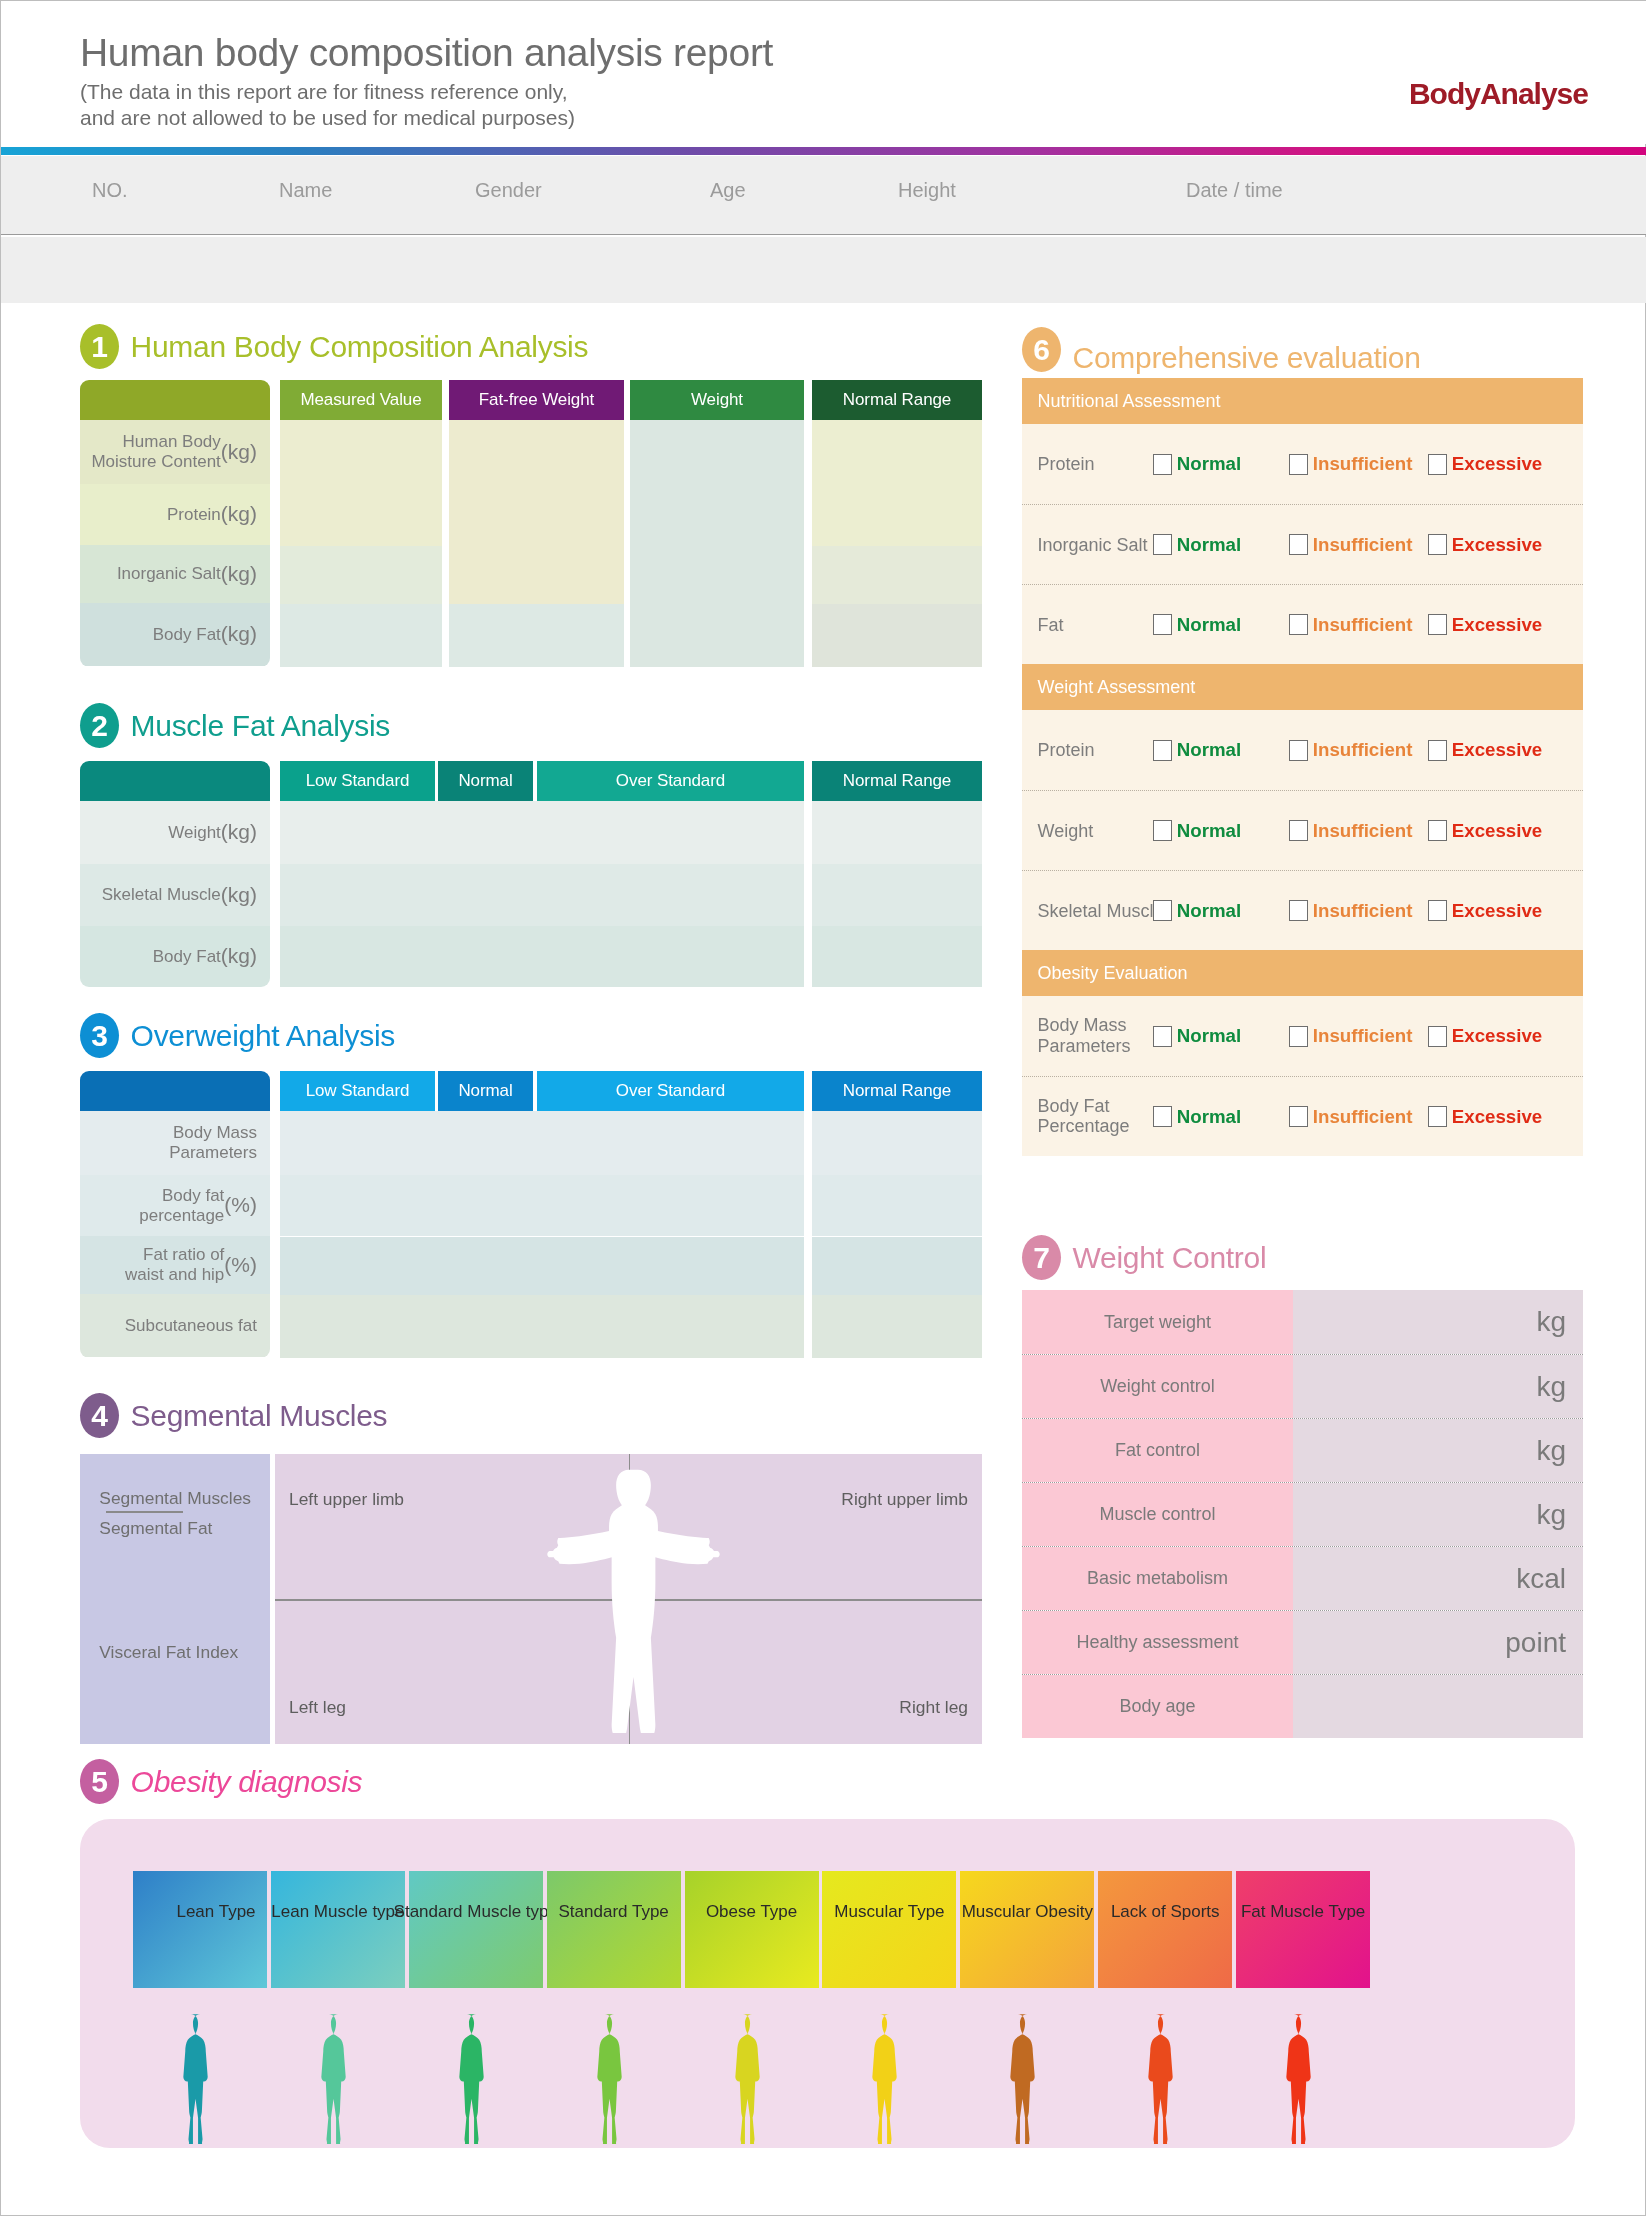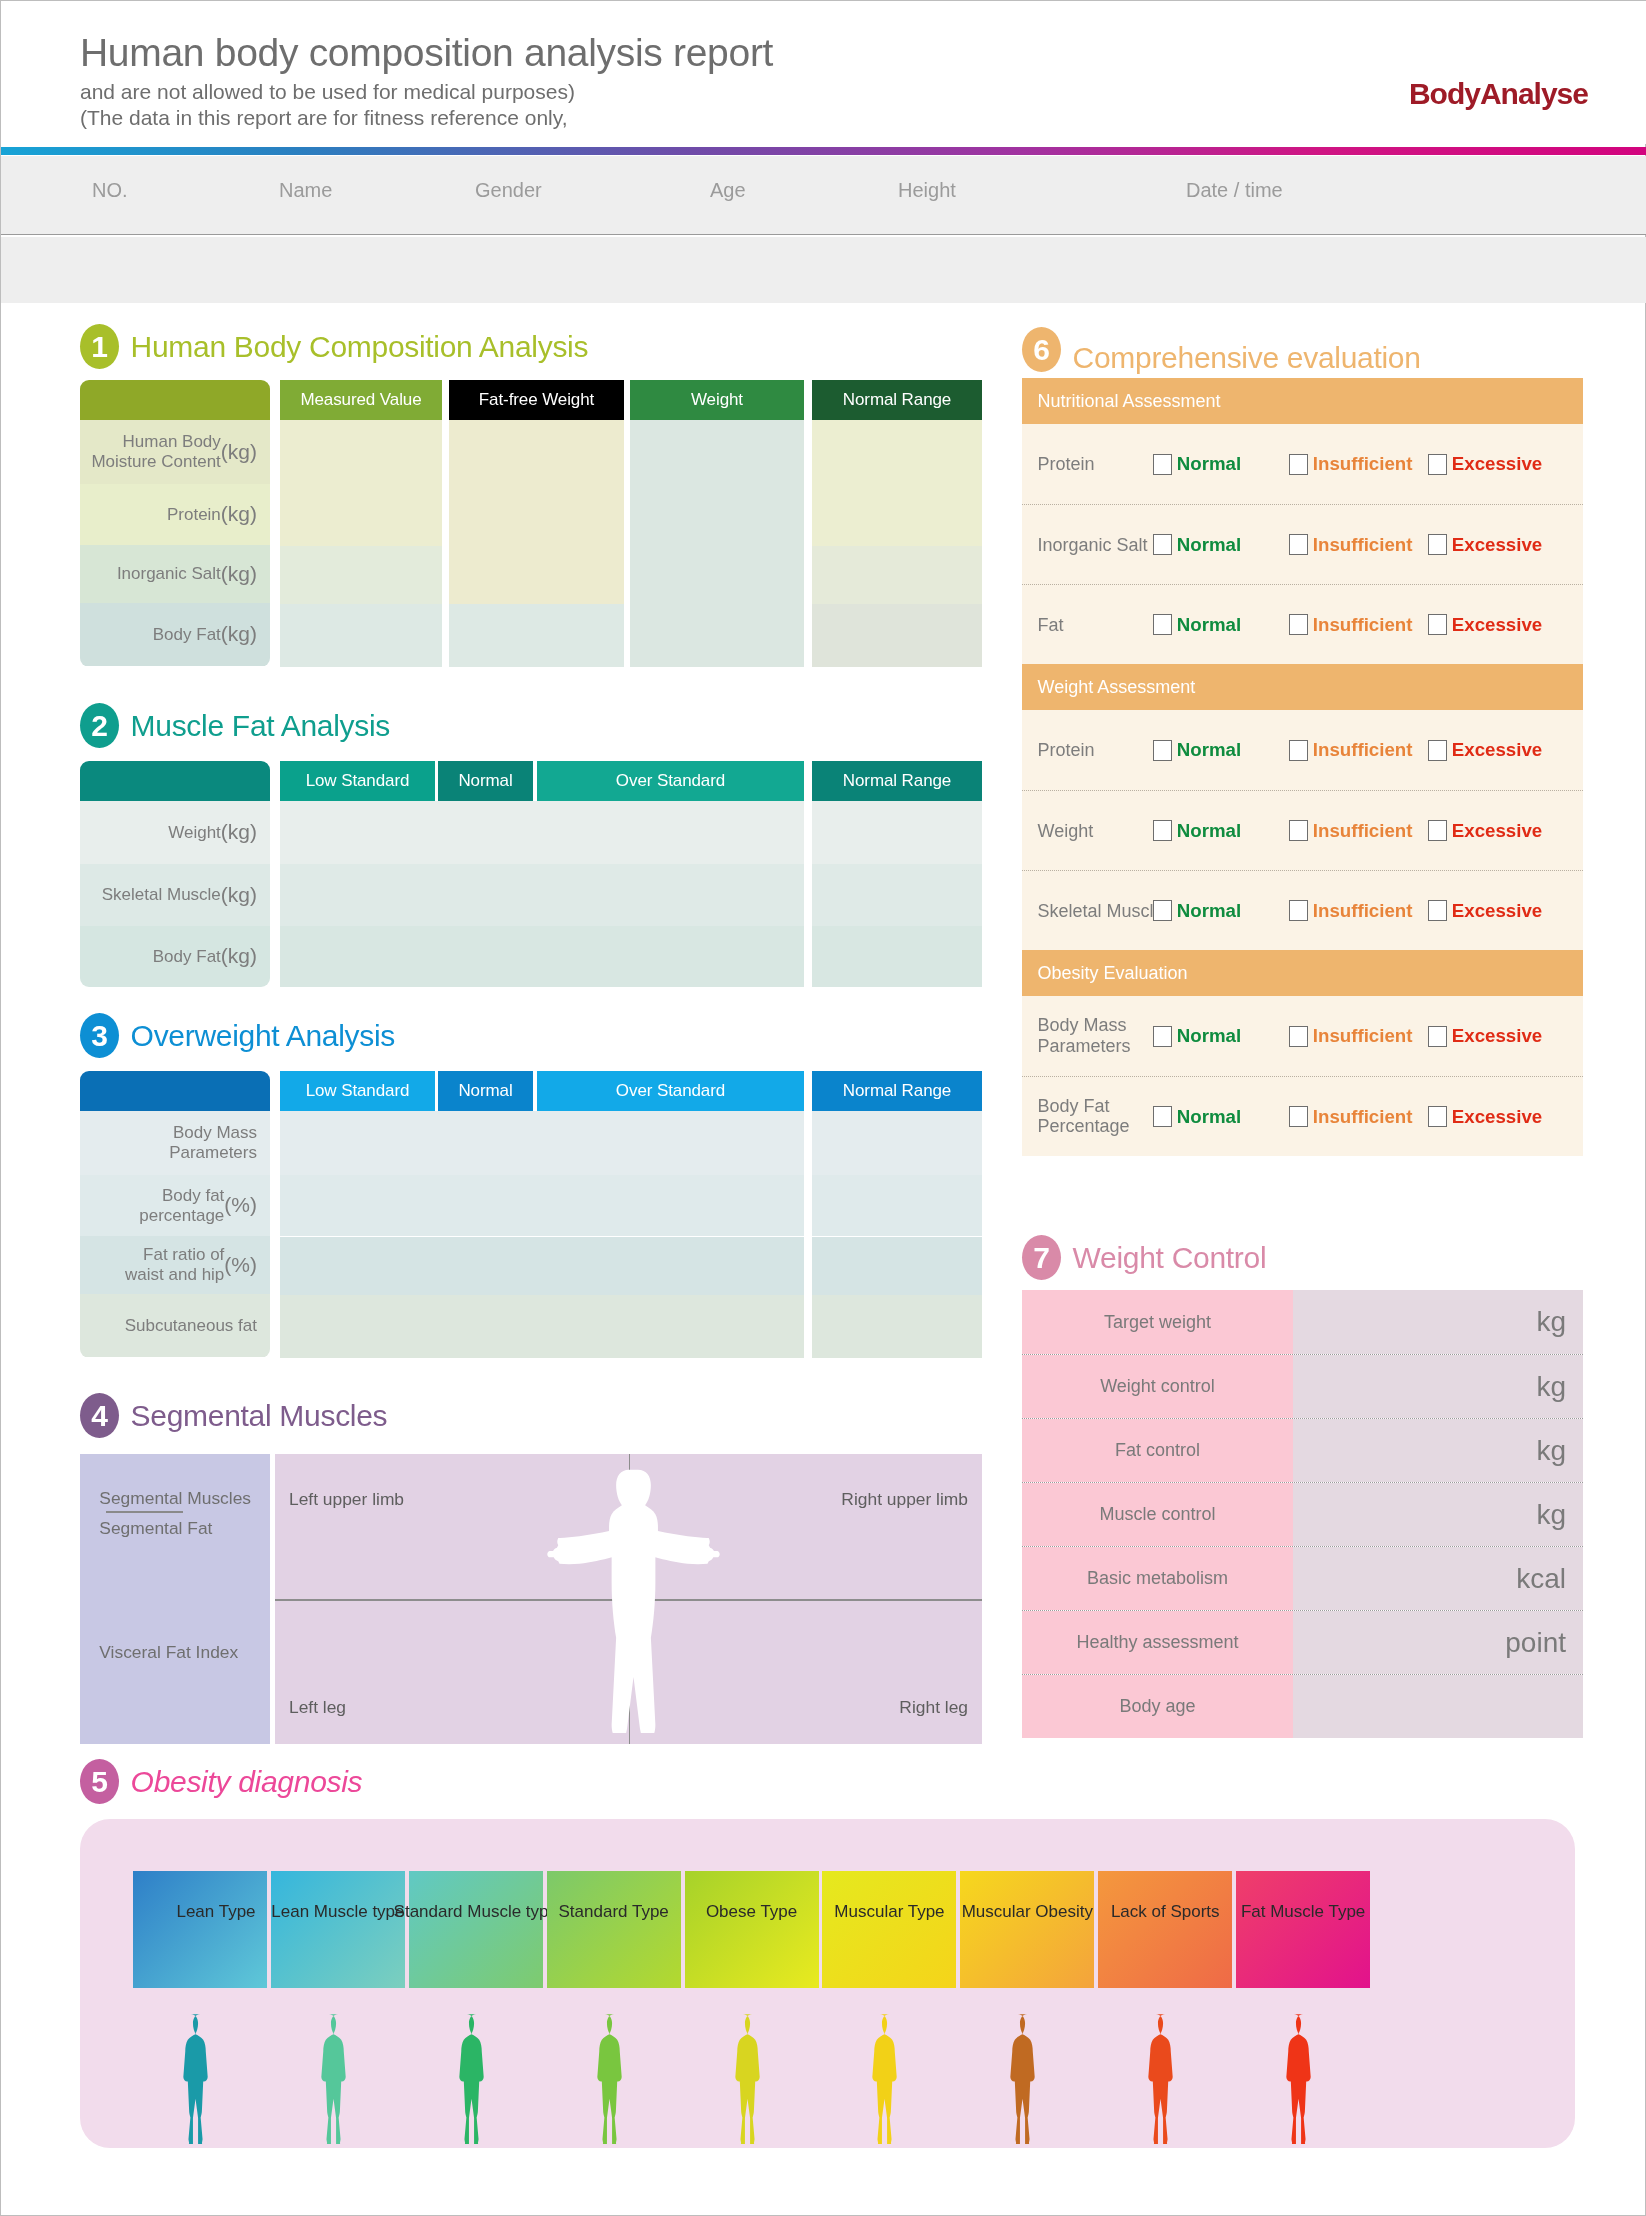--- a/index.html
+++ b/index.html
@@ -137,22 +137,22 @@
 </style>
 </head>
 <body>
 
 <div class="page">
 
   <div class="header">
     <div class="title-block">
       <div class="report-title">Human body composition analysis report</div>
       <div class="report-sub">
+        <div>(The data in this report are for fitness reference only,</div>
         <div>and are not allowed to be used for medical purposes)</div>
-        <div>(The data in this report are for fitness reference only,</div>
       </div>
     </div>
     <div class="brand">BodyAnalyse</div>
   </div>
   <div class="gradient-bar"></div>
   <div class="info-strip">
     <span class="f0">NO.</span>
     <span class="f1">Name</span>
     <span class="f2">Gender</span>
     <span class="f3">Age</span>
@@ -182,21 +182,21 @@
         <span>Inorganic Salt</span>
           <span class="unit">(kg)</span>
       </div>
       <div class="lab-row" style="height:63px; background:#cfe0dd;">
         <span>Body Fat</span>
           <span class="unit">(kg)</span>
       </div>
     </div>
 
     <div class="colhead" style="left:200px; top:0; width:162px; background:#80ab35;">Measured Value</div>
-    <div class="colhead" style="left:369px; top:0; width:175px; background:#000000;">Fat-free Weight</div>
+    <div class="colhead" style="left:369px; top:0; width:175px; background:#701a75;">Fat-free Weight</div>
     <div class="colhead" style="left:550px; top:0; width:174px; background:#2f8a41;">Weight</div>
     <div class="colhead" style="left:732px; top:0; width:170px; background:#1c5c30;">Normal Range</div>
 
     <div class="cell" style="left:200px; top:40px; width:162px; height:126px; background:#ecedd0;"></div>
     <div class="cell" style="left:200px; top:166px; width:162px; height:58px; background:#e3ebdb;"></div>
     <div class="cell" style="left:200px; top:224px; width:162px; height:63px; background:#dde9e4;"></div>
 
     <div class="cell" style="left:369px; top:40px; width:175px; height:184px; background:#edebcf;"></div>
     <div class="cell" style="left:369px; top:224px; width:175px; height:63px; background:#dde9e4;"></div>
 

